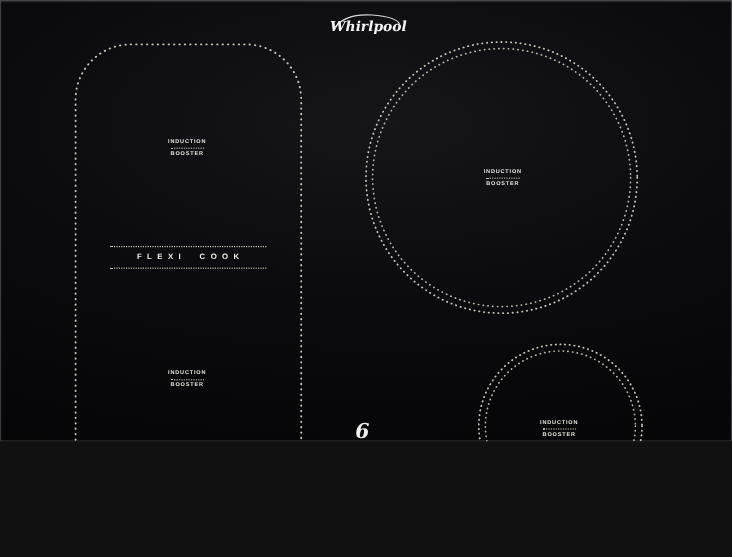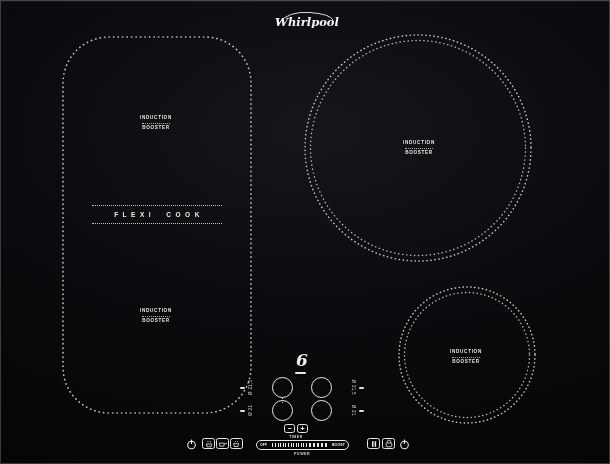--- a/index.html
+++ b/index.html
@@ -1,18 +1,18 @@
 <!DOCTYPE html>
 <html><head>
 <meta charset="utf-8">
 <style>
   * { margin:0; padding:0; box-sizing:border-box; }
   html,body { background:#111; }
   .stage {
-    position:relative; width:610px; height:464px; overflow:hidden;
+    position:relative; width:610px; height:368px; overflow:hidden;
     background:
       radial-gradient(130% 95% at 52% 28%, #15151a 0%, #0c0c10 38%, #070709 70%, #040405 100%);
     box-shadow: inset 0 0 0 1px rgba(210,210,215,0.25), inset 0 2px 0 rgba(255,255,255,0.06);
     font-family:"Liberation Sans", sans-serif;
   }
   svg.overlay { position:absolute; left:0; top:0; }
 
   
   .zlabel { position:absolute; transform:translateX(-50%); text-align:center;
             color:#ece9e0; font-weight:bold; font-size:4.6px; letter-spacing:0.7px; line-height:1; }

